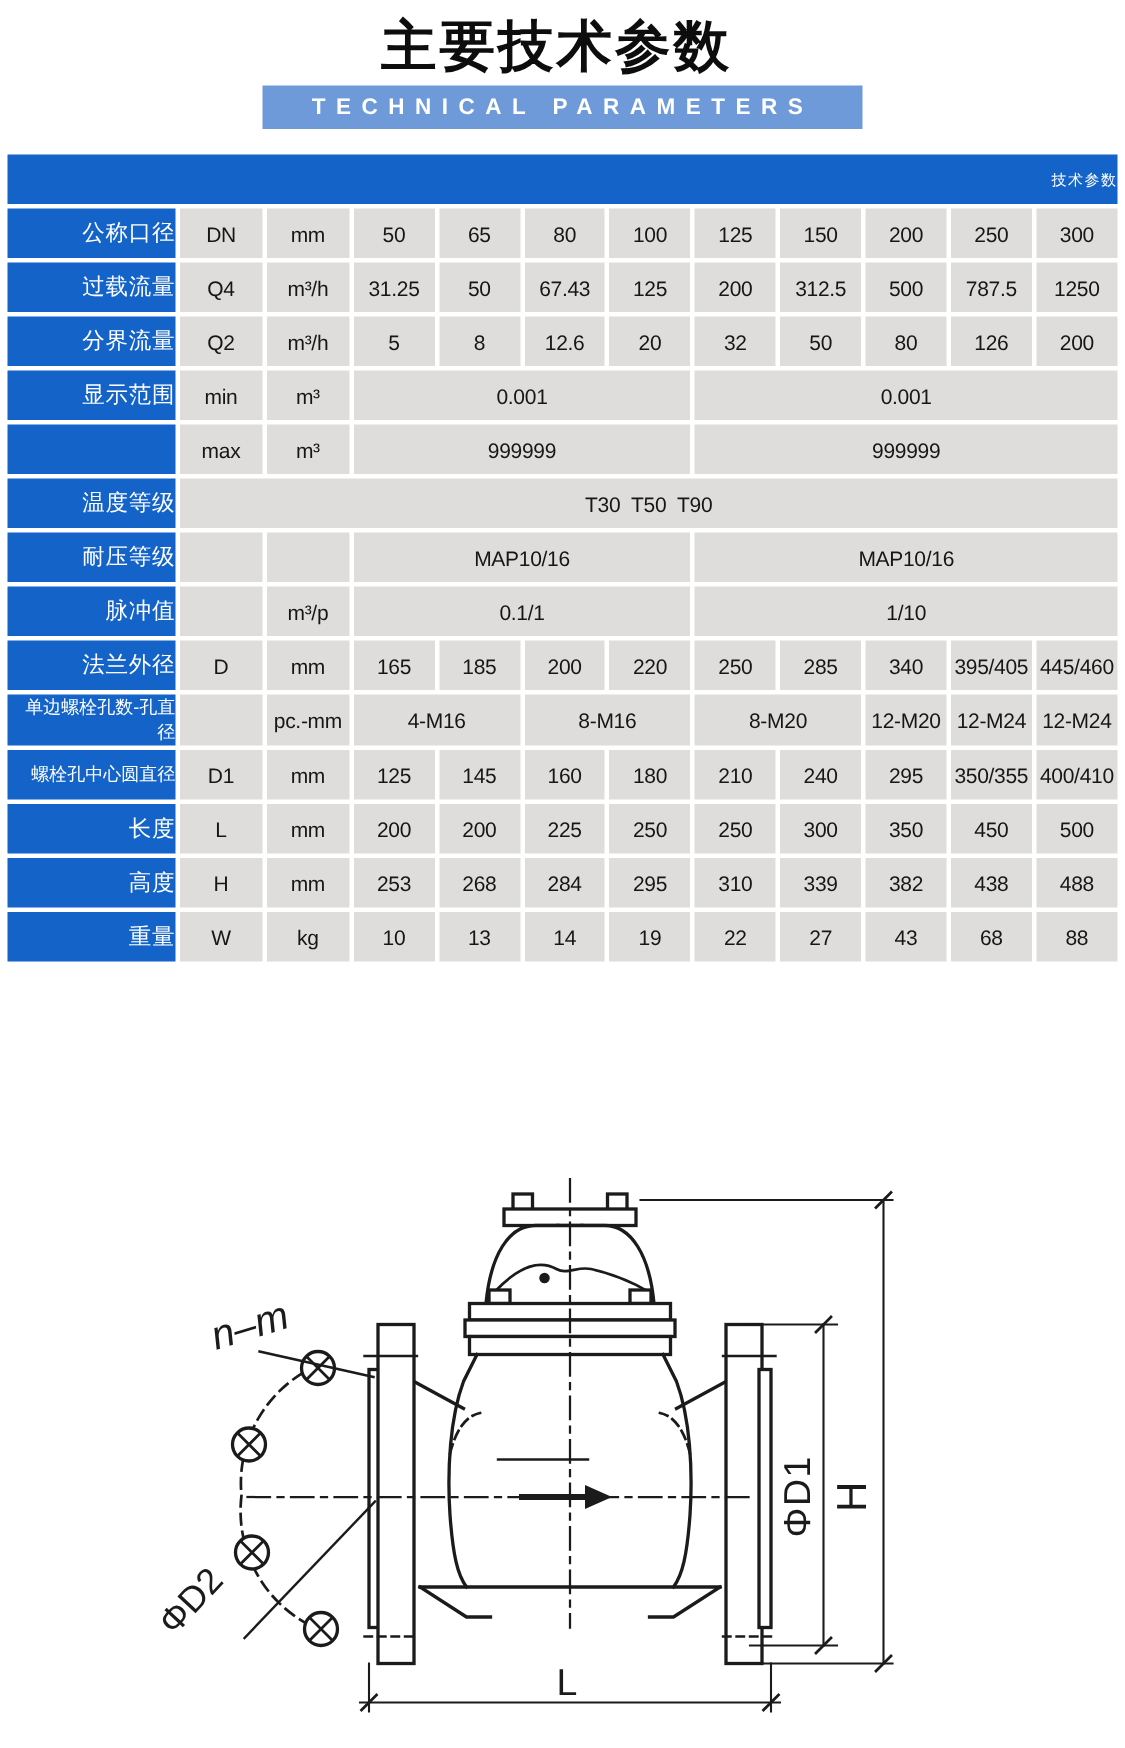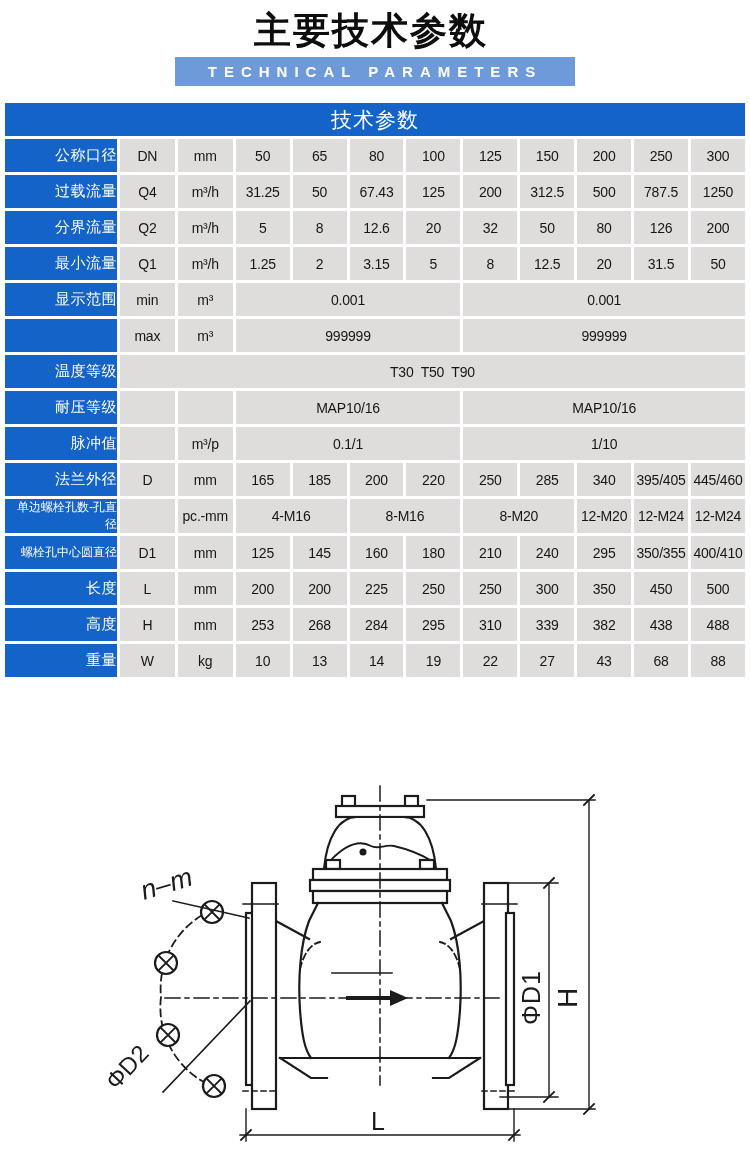--- a/index.html
+++ b/index.html
@@ -18,21 +18,21 @@
     letter-spacing:7px;display:flex;align-items:center;justify-content:center;
     white-space:nowrap;
     text-align:center;
   }
   table.spec{
     position:absolute;left:2px;top:100px;width:746px;
     border-collapse:separate;border-spacing:3px;table-layout:fixed;
   }
   table.spec td{height:33px;vertical-align:middle;overflow:hidden;padding:0;}
   td.hdr{
-    background:var(--blue);color:#fff;font-size:21px;text-align:center;
+    background:var(--blue);color:#fff;font-size:10px;text-align:right;
     padding-left:55px;letter-spacing:1px;margin-left:40px;
   }
   td.lbl{
     background:var(--blue);color:#fff;font-size:15px;text-align:right;
     letter-spacing:0.5px;
   }
   td.lbl.sm{font-size:12px;letter-spacing:0;}
   td.gcell{
     background:var(--gray);color:#161616;font-size:14px;text-align:center;
     white-space:pre;letter-spacing:-0.2px;
@@ -101,34 +101,20 @@
         <td class="gcell" colspan="1">m³/h</td>
         <td class="gcell" colspan="1">5</td>
         <td class="gcell" colspan="1">8</td>
         <td class="gcell" colspan="1">12.6</td>
         <td class="gcell" colspan="1">20</td>
         <td class="gcell" colspan="1">32</td>
         <td class="gcell" colspan="1">50</td>
         <td class="gcell" colspan="1">80</td>
         <td class="gcell" colspan="1">126</td>
         <td class="gcell" colspan="1">200</td>
-      </tr>
-      <tr>
-        <td class="lbl">最小流量</td>
-        <td class="gcell" colspan="1">Q1</td>
-        <td class="gcell" colspan="1">m³/h</td>
-        <td class="gcell" colspan="1">1.25</td>
-        <td class="gcell" colspan="1">2</td>
-        <td class="gcell" colspan="1">3.15</td>
-        <td class="gcell" colspan="1">5</td>
-        <td class="gcell" colspan="1">8</td>
-        <td class="gcell" colspan="1">12.5</td>
-        <td class="gcell" colspan="1">20</td>
-        <td class="gcell" colspan="1">31.5</td>
-        <td class="gcell" colspan="1">50</td>
       </tr>
       <tr>
         <td class="lbl">显示范围</td>
         <td class="gcell" colspan="1">min</td>
         <td class="gcell" colspan="1">m³</td>
         <td class="gcell" colspan="4">0.001</td>
         <td class="gcell" colspan="5">0.001</td>
       </tr>
       <tr>
         <td class="lbl"></td>

